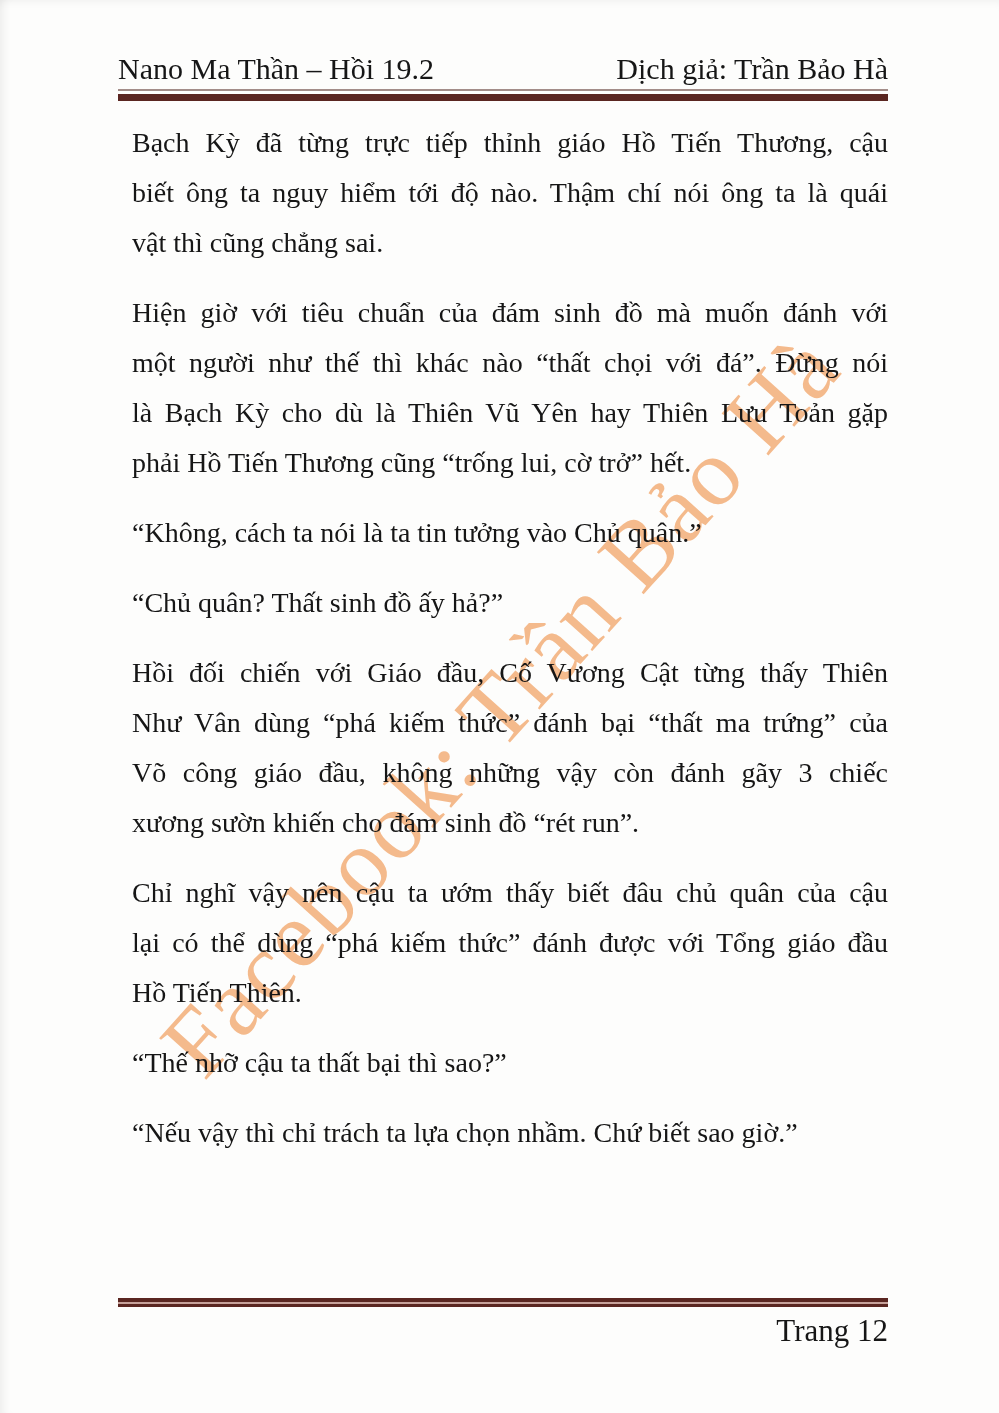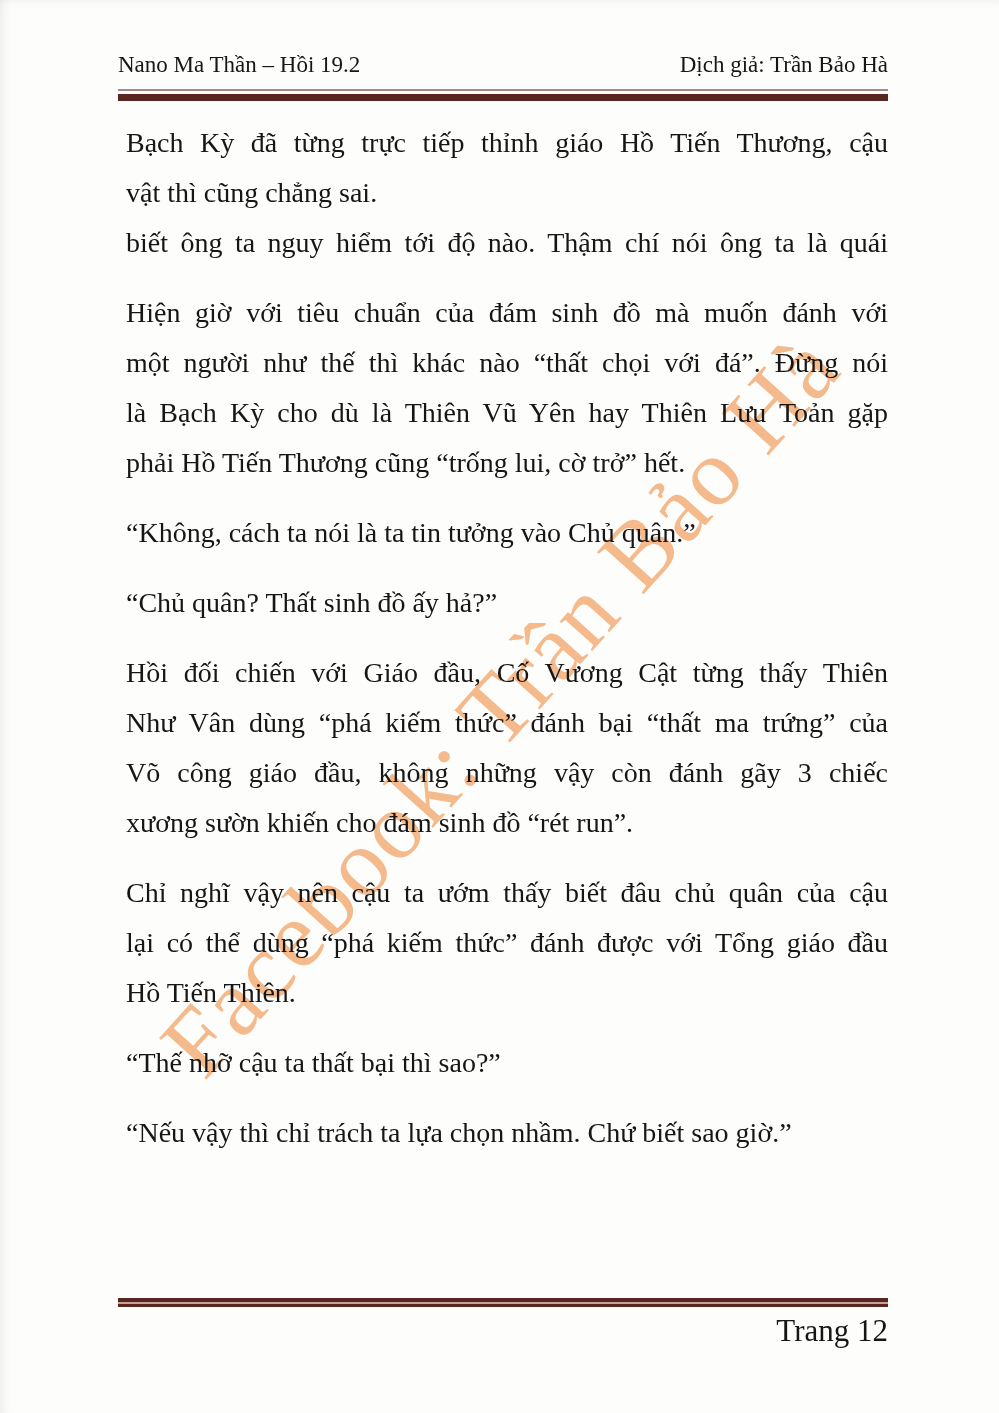--- a/index.html
+++ b/index.html
@@ -22,34 +22,34 @@
     font-size:96px;
     letter-spacing:2px;
     z-index:0;
     pointer-events:none;
   }
   
   .header{
     position:absolute;
     left:118px;right:111px;top:52px;
     display:flex;justify-content:space-between;align-items:baseline;
-    font-size:23px;
+    font-size:30px;
     z-index:2;
   }
   .header-rule{position:absolute;left:118px;right:111px;top:89px;z-index:2;}
   .hr-thin{height:2px;background:#a38d89;}
   .hr-gap{height:3px;}
   .hr-thick{height:7px;background:#5a2621;}
   
   .body{
     position:absolute;
     left:118px;top:118px;width:770px;
     z-index:1;
   }
-  .para{margin:0 0 20px 8px;font-size:28px;line-height:50px;}
+  .para{margin:0 0 20px 14px;font-size:28px;line-height:50px;}
   .line{display:block;text-align:justify;}
   .line.fill{text-align-last:justify;}
   
   .footer-rule{position:absolute;left:118px;right:111px;top:1298px;z-index:2;}
   .fr-a{height:4px;background:#5a2621;}
   .fr-b{height:2px;background:#c7a29b;}
   .fr-c{height:3px;background:#5a2621;}
   .page-number{
     position:absolute;right:111px;top:1313px;
     font-size:31px;z-index:2;
@@ -69,22 +69,22 @@
 
   <div class="header-rule">
     <div class="hr-thin"></div>
     <div class="hr-gap"></div>
     <div class="hr-thick"></div>
   </div>
 
   <div class="body">
       <p class="para">
         <span class="line fill">Bạch Kỳ đã từng trực tiếp thỉnh giáo Hồ Tiến Thương, cậu</span>
+        <span class="line fill">biết ông ta nguy hiểm tới độ nào. Thậm chí nói ông ta là quái</span>
         <span class="line">vật thì cũng chẳng sai.</span>
-        <span class="line fill">biết ông ta nguy hiểm tới độ nào. Thậm chí nói ông ta là quái</span>
       </p>
       <p class="para">
         <span class="line fill">Hiện giờ với tiêu chuẩn của đám sinh đồ mà muốn đánh với</span>
         <span class="line fill">một người như thế thì khác nào “thất chọi với đá”. Đừng nói</span>
         <span class="line fill">là Bạch Kỳ cho dù là Thiên Vũ Yên hay Thiên Lưu Toản gặp</span>
         <span class="line">phải Hồ Tiến Thương cũng “trống lui, cờ trở” hết.</span>
       </p>
       <p class="para">
         <span class="line">“Không, cách ta nói là ta tin tưởng vào Chủ quân.”</span>
       </p>

